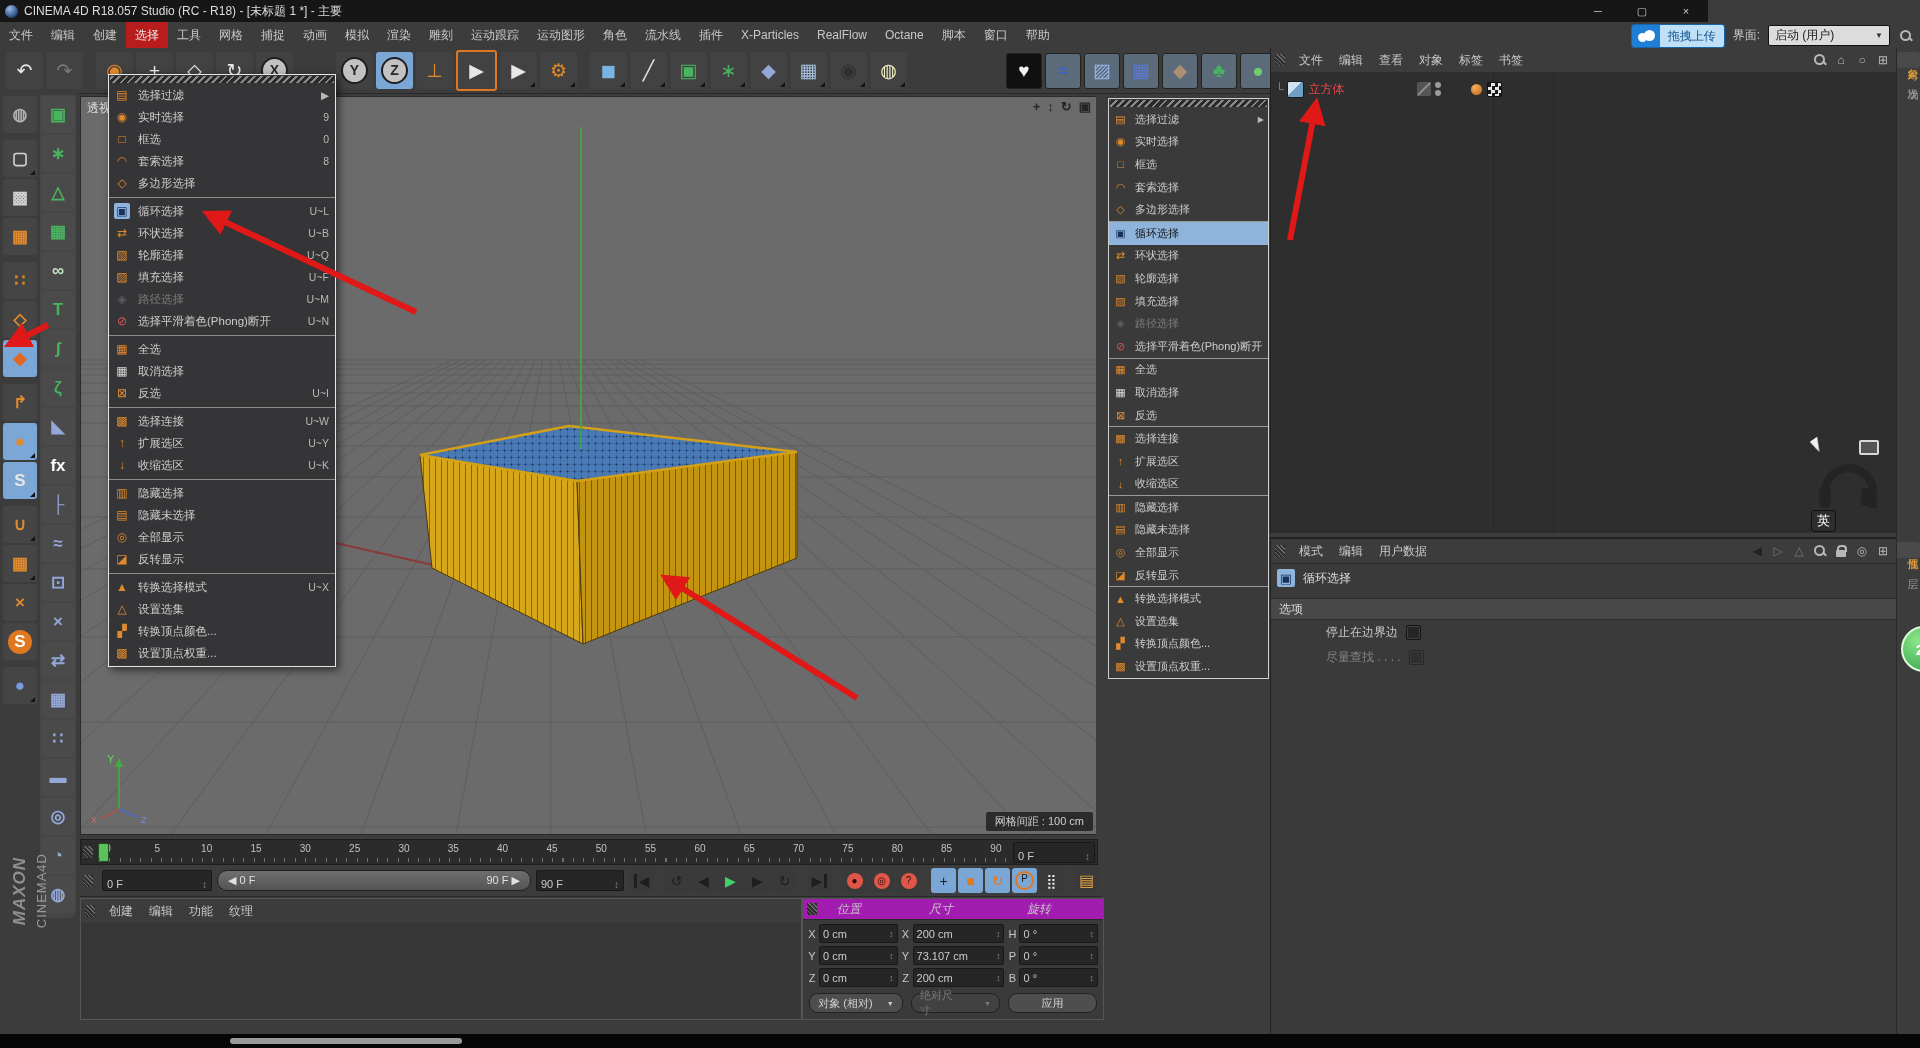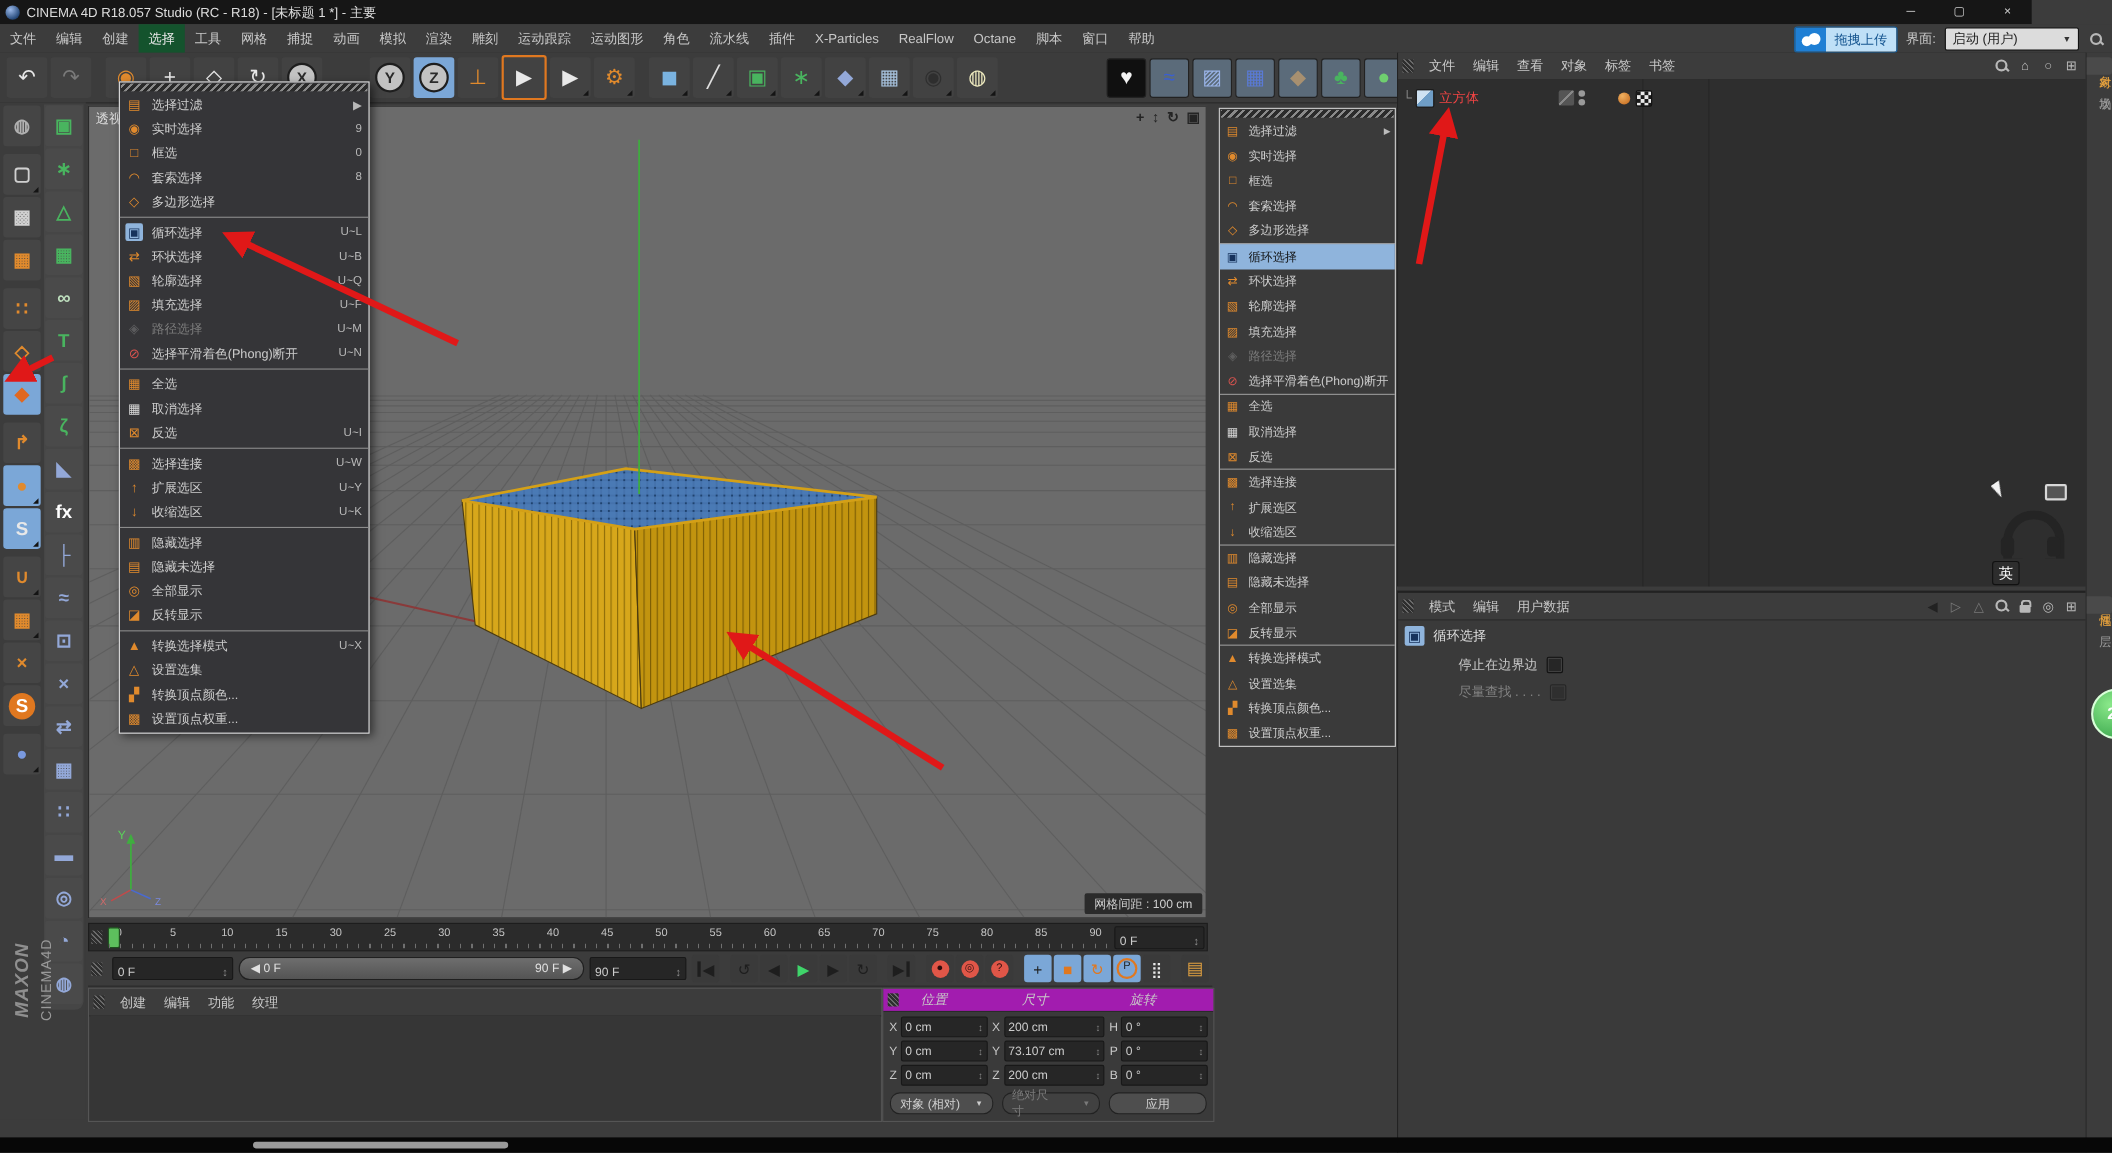--- a/index.html
+++ b/index.html
@@ -1,30 +1,30 @@
 <!DOCTYPE html>
 <html><head>
 <meta charset="utf-8">
 <style>
   html,body{margin:0;padding:0;width:1920px;height:1048px;overflow:hidden;background:#3c3c3c;
     font-family:"Liberation Sans",sans-serif;-webkit-font-smoothing:antialiased;}
   .app{position:relative;width:1920px;height:1048px;}
   
-  .titlebar{position:absolute;left:0;top:0;width:1847px;height:22px;background:#161616;color:#ddd;
+  .titlebar{position:absolute;left:0;top:0;width:1708px;height:22px;background:#161616;color:#ddd;
     display:flex;align-items:center;font-size:12px;}
   .appicon{width:13px;height:13px;border-radius:50%;margin:0 6px 0 5px;
     background:radial-gradient(circle at 35% 30%,#9ab8e8,#274a7a 70%,#10203a);}
   .wctrls{margin-left:auto;display:flex;height:22px;}
   .wctrl{width:44px;text-align:center;line-height:22px;color:#ccc;font-size:11px;}
   
   .menubar{position:absolute;left:0;top:22px;width:1920px;height:26px;background:#3c3c3c;
     border-bottom:1px solid #292929;display:flex;align-items:center;font-size:12px;color:#c8c8c8;}
   .menus{display:flex;height:26px;align-items:center;}
   .mitem{padding:0 9px;line-height:26px;cursor:default;}
-  .mitem.active{background:#14532d;color:#e8e8e8;}
+  .mitem.active{background:#b91c1c;color:#e8e8e8;}
   .mb-right{position:absolute;right:6px;top:1px;display:flex;align-items:center;gap:8px;height:25px;}
   .upload-btn{display:flex;height:22px;border-radius:3px;overflow:hidden;border:1px solid #1565a8;}
   .cloud-box{width:28px;background:#1f7fd4;position:relative;}
   .cloud-box::before{content:"";position:absolute;left:6px;top:8px;width:9px;height:9px;border-radius:50%;background:#fff;}
   .cloud-box::after{content:"";position:absolute;left:12px;top:5px;width:11px;height:11px;border-radius:50%;background:#fff;}
   .upload-label{background:#bfe0f7;color:#14548f;font-size:12px;line-height:22px;padding:0 8px;}
   .iface-label{color:#c8c8c8;}
   .iface-select{display:flex;align-items:center;background:#dcdcdc;color:#222;border:1px solid #111;
     height:19px;padding:0 6px;min-width:108px;font-size:12px;border-radius:2px;}
   .sel-arrow{margin-left:auto;font-size:8px;color:#333;padding-left:8px;}
@@ -926,20 +926,21 @@
           </span>
           <span class="hicon">
             <i class="g">⊞</i>
           </span>
         </div>
     </div>
     <div class="am-title">
       <span class="mi">▣</span>
       <span>循环选择</span>
     </div>
+    <div class="am-section">选项</div>
     <div>
         <div class="opt-row">
     <span class="opt-label">停止在边界边</span>
     <span class="checkbox"></span>
   </div>
         <div class="opt-row disabled">
     <span class="opt-label">尽量查找 . . . .</span>
     <span class="checkbox"></span>
   </div>
       </div>

